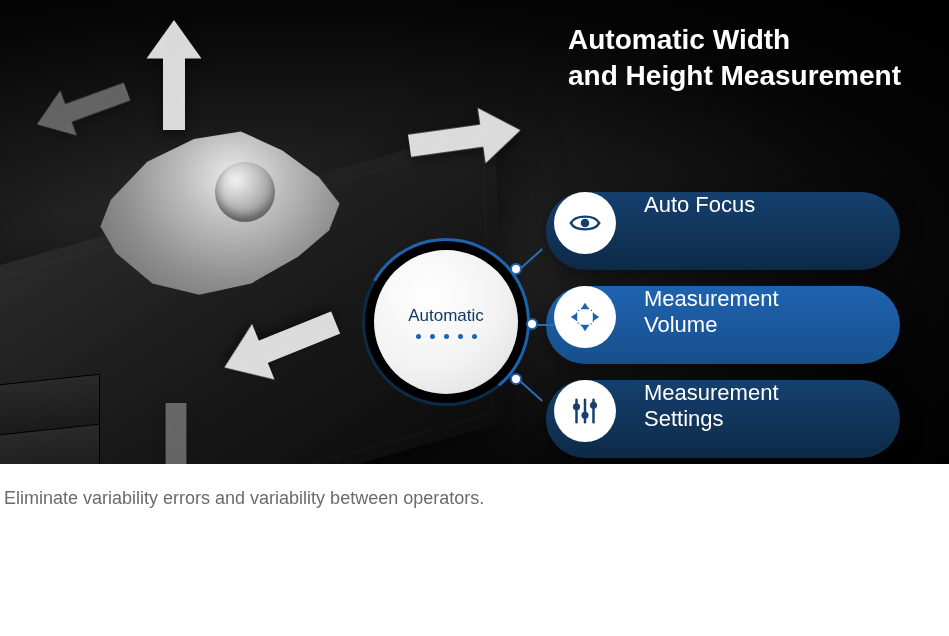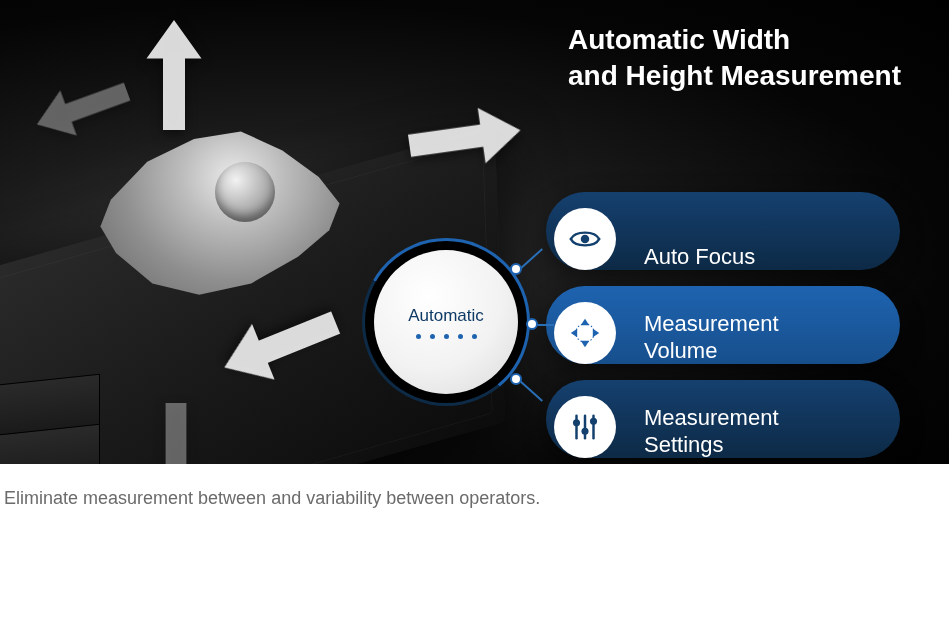--- a/index.html
+++ b/index.html
@@ -131,21 +131,21 @@
   .c2 { left: 536px; top: 324px; width: 18px; }
   .c3 { left: 520px; top: 380px; width: 30px; transform: rotate(42deg); transform-origin: left center; }
 
   
   .pill {
     position: absolute;
     left: 546px;
     width: 354px; height: 78px;
     border-radius: 40px;
     display: flex;
-    align-items: flex-end;
+    align-items: flex-start;
     padding-left: 8px;
     box-shadow: 0 8px 24px rgba(0,0,0,.45);
   }
   .pill.dark { background: linear-gradient(180deg, #15406f, #0d2a46); }
   .pill.light { background: linear-gradient(180deg, #1e63b0, #174f8c); }
   .pill .icon {
     width: 62px; height: 62px;
     border-radius: 50%;
     background: #fff;
     display: flex; align-items: center; justify-content: center;
@@ -272,14 +272,14 @@
             <circle cx="36" cy="16" r="5"></circle>
           </g>
         </svg>
     </div>
     <div class="label">Measurement<br>Settings</div>
   </div>
 
 </div>
 
 <div class="caption">
-  <p>Eliminate measurement between and variability between operators.</p>
+  <p>Eliminate variability errors and variability between operators.</p>
 </div>
 
 </body></html>

